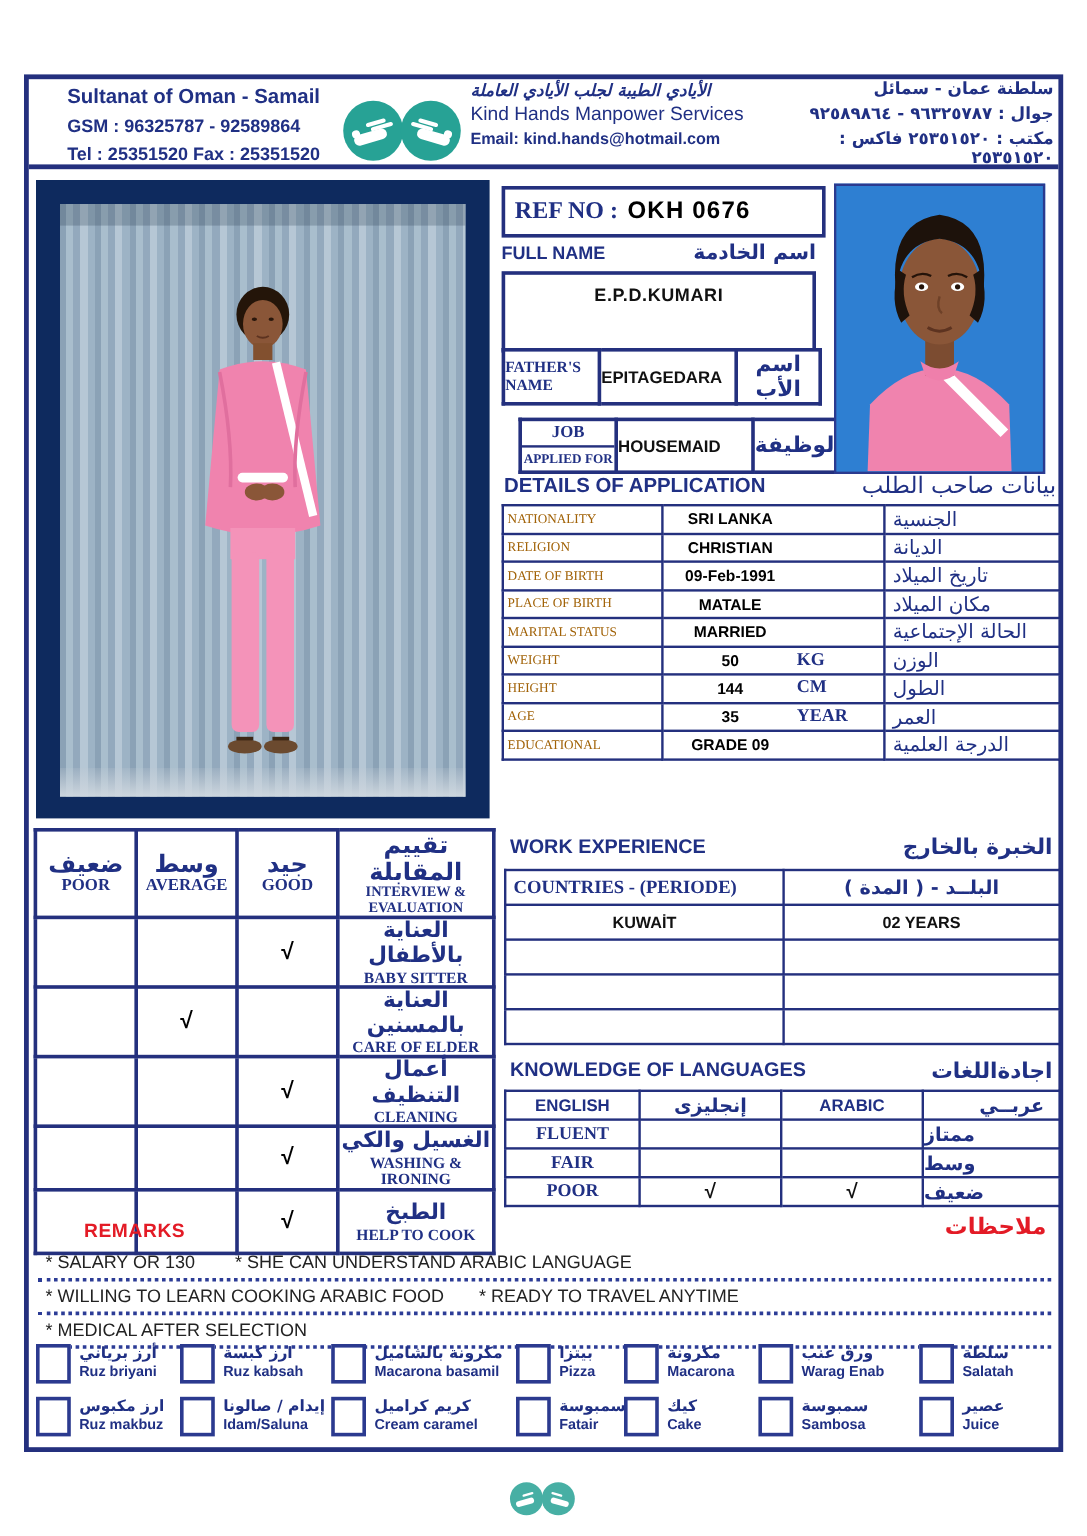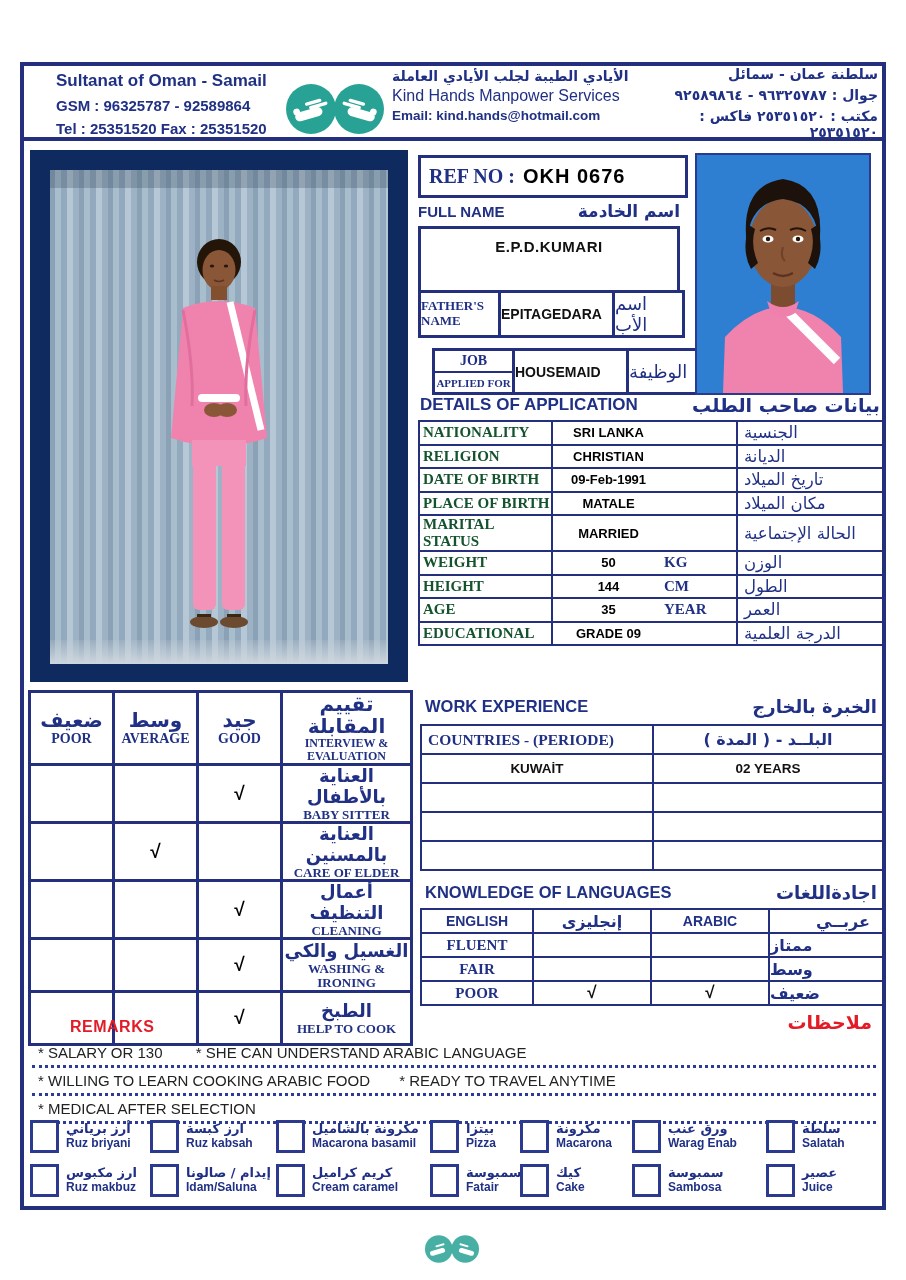--- a/index.html
+++ b/index.html
@@ -11,21 +11,21 @@
   .outer{position:absolute;left:20px;top:62px;width:858px;height:1140px;border:4px solid #24307e;}
   .hrule{position:absolute;left:24px;top:137px;width:858px;height:4px;background:#24307e;}
 
   
   .hleft{position:absolute;left:56px;top:71px;color:#203084;font-weight:bold;}
   .hleft .t{font-size:17px;margin-bottom:6px;}
   .hleft .g{font-size:15px;margin-bottom:6px;}
   .hleft .f{font-size:15px;}
   .logoA{position:absolute;left:285px;top:80px;width:100px;height:58px;}
   .hcenter{position:absolute;left:392px;top:68px;width:276px;color:#203084;}
-  .hcenter .car{font-size:14px;font-weight:bold;margin-bottom:3px;}
+  .hcenter .car{font-size:14px;font-weight:bold;margin-bottom:3px;font-style:italic;}
   .hcenter .cen{font-size:16px;margin-bottom:3px;}
   .hcenter .cem{font-size:13.5px;font-weight:bold;}
   .hright{position:absolute;left:636px;top:66px;width:242px;text-align:right;color:#203084;
           font-weight:bold;font-size:14px;direction:rtl;}
   .hright div{margin-bottom:5px;}
 
   
   .photoL{position:absolute;left:30px;top:150px;width:378px;height:532px;background:#0e2a5e;}
   .curtains{position:absolute;left:20px;top:20px;width:338px;height:494px;overflow:hidden;
     background:repeating-linear-gradient(90deg,#8ba2b6 0 5px,#a9becd 5px 11px,#93a9bd 11px 17px,#b6c7d5 17px 23px,#9db3c5 23px 29px);}
@@ -45,37 +45,37 @@
   .namebox{position:absolute;left:418px;top:226px;width:256px;height:53px;border:3px solid #24307e;
            text-align:center;padding-top:9px;font-weight:bold;font-size:15px;letter-spacing:.5px;}
 
   table{border-collapse:collapse;}
   .fatherT{position:absolute;left:418px;top:290px;width:264px;table-layout:fixed;}
   .jobT{position:absolute;left:432px;top:348px;width:264px;table-layout:fixed;}
   .fatherT td,.jobT td{border:3px solid #24307e;vertical-align:middle;padding:0;background:#fff;}
   .flab{font-family:"Liberation Serif",serif;font-weight:bold;color:#203084;font-size:13px;
         line-height:1.15;padding:3px 2px 3px 4px;}
   .fval{font-weight:bold;font-size:14px;padding-left:7px;}
-  .farc{text-align:left;font-size:18px;color:#203084;font-weight:normal;}
+  .farc{text-align:center;font-size:18px;color:#203084;font-weight:bold;}
   .j1{border-bottom:2px solid #24307e;text-align:center;font-family:"Liberation Serif",serif;
       font-weight:bold;color:#203084;font-size:14px;padding:2px 0;}
   .j2{text-align:center;font-family:"Liberation Serif",serif;font-weight:bold;color:#203084;
       font-size:11px;padding:4px 0 3px;}
 
   
   .portrait{position:absolute;left:695px;top:153px;width:172px;height:238px;border:2px solid #2b3a8f;
             background:#2e7fd2;overflow:hidden;}
 
   
   .dhead{position:absolute;left:420px;top:394px;width:460px;display:flex;justify-content:space-between;align-items:center;}
   .dhead .en{font-size:17px;font-weight:bold;color:#203084;}
-  .dhead .a{font-size:19px;color:#203084;font-weight:bold;}
+  .dhead .a{font-size:19px;color:#203084;font-weight:normal;}
   .dtable{position:absolute;left:418px;top:420px;width:464px;table-layout:fixed;}
   .dtable td{border:2.5px solid #24307e;height:21.5px;padding:0;background:#fff;}
-  .dlab{font-family:"Liberation Serif",serif;font-weight:bold;color:#14532d;font-size:15px;padding-left:3px !important;}
+  .dlab{font-family:"Liberation Serif",serif;font-weight:normal;color:#a16207;font-size:11px;padding-left:3px !important;}
   .dvw{display:flex;align-items:center;}
   .dvw .v{flex:1;text-align:center;font-weight:bold;font-size:13px;color:#000;}
   .dvw .u{width:72px;font-family:"Liberation Serif",serif;font-weight:bold;color:#203084;font-size:15px;}
   .darc{font-size:16.5px;color:#203084;padding-left:6px !important;font-weight:normal;}
 
   
   .stable{position:absolute;left:28px;top:690px;width:382px;table-layout:fixed;}
   .stable th,.stable td{border:3px solid #24307e;padding:0;background:#fff;}
   .stable th{height:58px;}
   .stable td{height:50px;}

